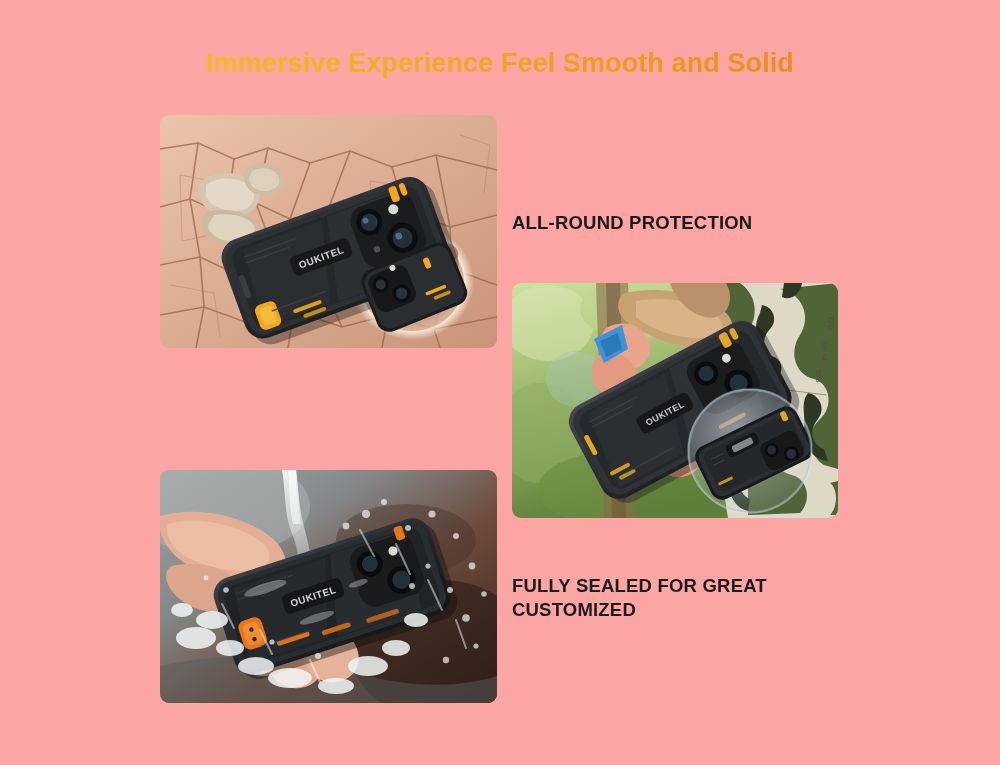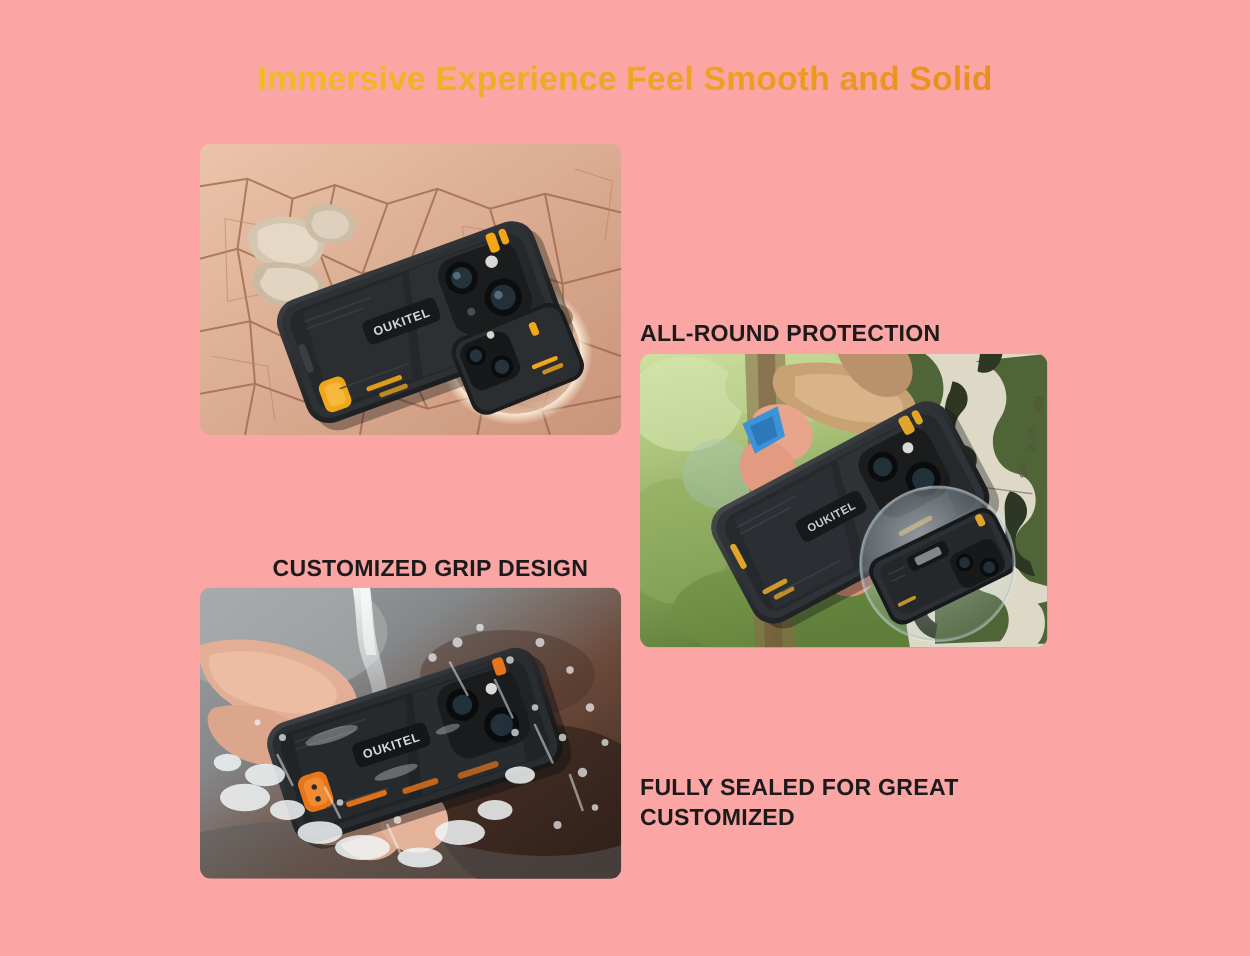--- a/index.html
+++ b/index.html
@@ -39,21 +39,20 @@
 
   
   .caption {
     position: absolute;
     font-size: 18.5px;
     font-weight: bold;
     color: #1b1b1b;
     letter-spacing: 0.2px;
     line-height: 1.32;
     white-space: pre-line;
-    margin-top: 44px;
   }
   #caption-protection { left: 512px; top: 211px; }
   #caption-grip       { left: 218px; top: 399px; }
   #caption-waterproof { left: 512px; top: 574px; }
 
   
   .photo {
     position: absolute;
     border-radius: 9px;
     overflow: hidden;
@@ -337,21 +336,20 @@
                   <path d="M200 164 L212 164"></path>
               </g>
             </g>
           </g>
           <circle cx="238" cy="168" r="61" fill="none" stroke="#A9C2CF" stroke-opacity="0.45" stroke-width="2"></circle>
         </g>
       </g>
     </svg>
   </div>
 
-  <div class="caption" id="caption-grip">CUSTOMIZED GRIP DESIGN</div>
 
   <div class="photo" id="photo-waterproof">
     <svg viewBox="0 0 337 233" preserveAspectRatio="none">
       <defs>
         <linearGradient id="wbg" x1="0" y1="0" x2="1" y2="1">
           <stop offset="0" stop-color="#9FA3A3"></stop>
           <stop offset="0.32" stop-color="#85888A"></stop>
           <stop offset="0.6" stop-color="#6C4A3B"></stop>
           <stop offset="1" stop-color="#35241D"></stop>
         </linearGradient>

